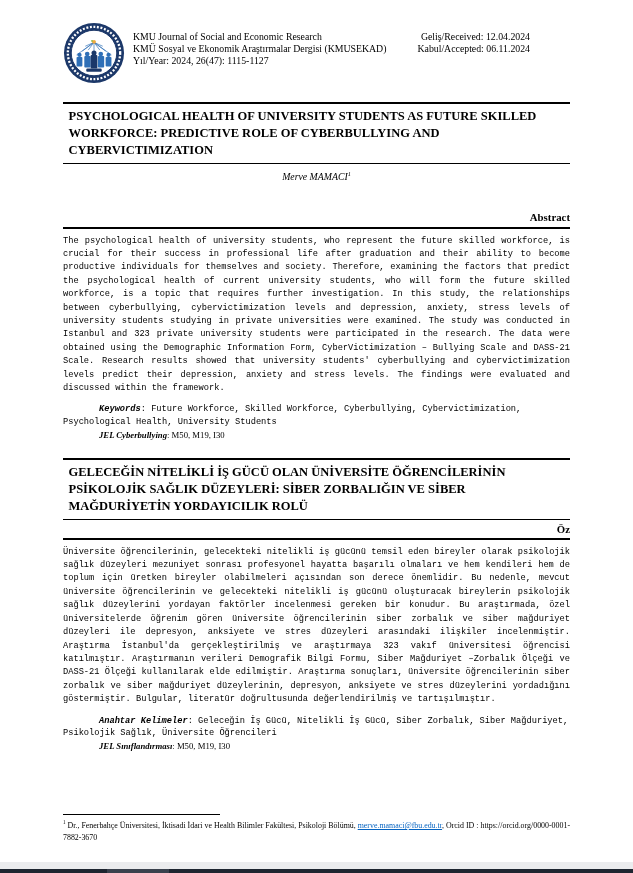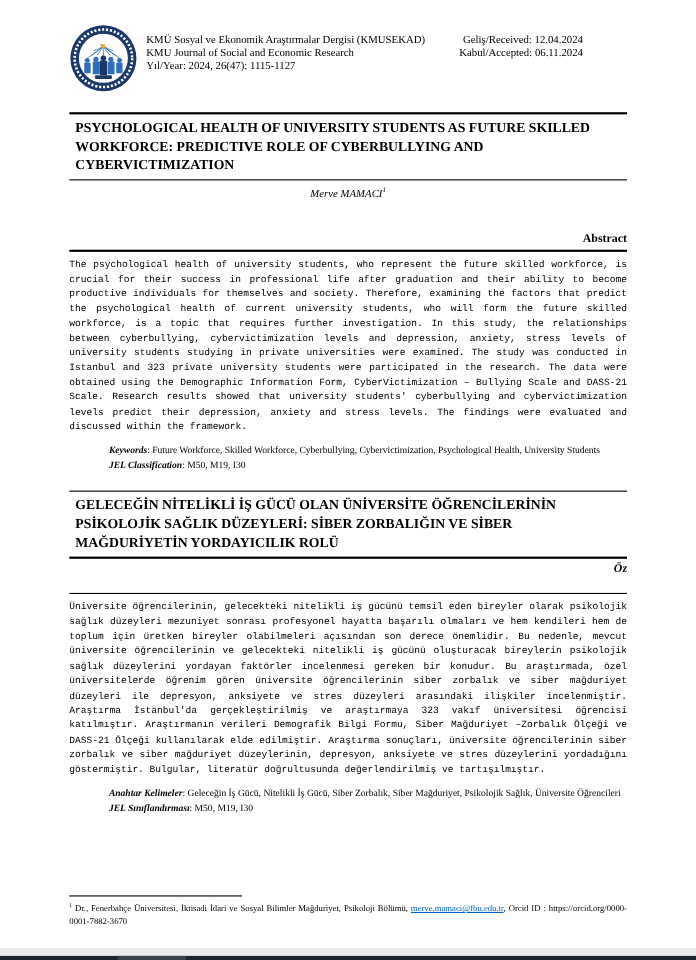--- a/index.html
+++ b/index.html
@@ -17,24 +17,24 @@
   .rule { height:1.5px; background:#000; }
   .rule-top { margin-top:18px; }
 
   .title-en, .title-tr {
     font-size:12.5px; font-weight:bold; 
     line-height:17px; width:496px; margin:4px auto 4px auto;
   }
   .author { font-size:9.8px; font-style:italic; text-align:center; margin-top:7px; }
   .sec-head { font-size:10.8px; font-weight:bold; text-align:right; }
   .abstract-head { margin-top:29px; margin-bottom:4px; }
-  .oz-head { margin-top:3px; margin-bottom:16px;font-style:italic; }
+  .oz-head { margin-top:3px; margin-bottom:3px; }
 
   .body-par { font-size:8.7px; line-height:13.4px; text-align:justify; margin-top:6px;font-family:Liberation Mono, monospace; }
-  .kw { font-size:8.7px; line-height:12.6px; text-indent:36px; margin-top:8px; }
+  .kw { font-size:8.7px; line-height:12.6px; text-indent:36px; margin-top:8px;font-family:Liberation Mono, monospace; }
   .jel { font-size:8.7px; line-height:12.6px; text-indent:36px; }
   .bi { font-weight:bold; font-style:italic; }
 
   .rule-tr { margin-top:17px; }
 
   
   .footnote { position:absolute; left:63px; right:63px; top:814px; }
   .footnote-rule { width:157px; height:1px; background:#000; margin-bottom:5px; }
   .footnote p { font-size:7.9px; line-height:11.6px; text-align:justify; }
   .footnote a { color:#0563c1; }
@@ -81,57 +81,57 @@
             <rect x="44" y="36" width="6" height="10" rx="1"></rect>
         </g>
         <g fill="#1c3869">
           <circle cx="32" cy="32" r="2.6"></circle>
             <rect x="28.5" y="34" width="7" height="14" rx="1"></rect>
           <rect x="24" y="48" width="16" height="3.4" rx="1.2"></rect>
         </g>
         <circle cx="32" cy="32" r="23.5" fill="none" stroke="#1c3869" stroke-width="1"></circle>
       </svg>
       <div class="journal-info">
+        <div>KMU Journal of Social and Economic Research</div>
         <div>KMÜ Sosyal ve Ekonomik Araştırmalar Dergisi (KMUSEKAD)</div>
-        <div>KMU Journal of Social and Economic Research</div>
         <div>Yıl/Year: 2024, 26(47): 1115-1127</div>
       </div>
       <div class="dates">
         <div>Geliş/Received: 12.04.2024</div>
         <div>Kabul/Accepted: 06.11.2024</div>
       </div>
     </div>
 
     <div class="rule rule-top"></div>
     <h1 class="title-en">PSYCHOLOGICAL HEALTH OF UNIVERSITY STUDENTS AS FUTURE SKILLED WORKFORCE: PREDICTIVE ROLE OF CYBERBULLYING AND CYBERVICTIMIZATION</h1>
     <div class="rule"></div>
 
     <p class="author"><span>Merve MAMACI</span><sup>1</sup></p>
 
     <h2 class="sec-head abstract-head">Abstract</h2>
     <div class="rule"></div>
     <p class="body-par">The psychological health of university students, who represent the future skilled workforce, is crucial for their success in professional life after graduation and their ability to become productive individuals for themselves and society. Therefore, examining the factors that predict the psychological health of current university students, who will form the future skilled workforce, is a topic that requires further investigation. In this study, the relationships between cyberbullying, cybervictimization levels and depression, anxiety, stress levels of university students studying in private universities were examined. The study was conducted in Istanbul and 323 private university students were participated in the research. The data were obtained using the Demographic Information Form, CyberVictimization – Bullying Scale and DASS-21 Scale. Research results showed that university students' cyberbullying and cybervictimization levels predict their depression, anxiety and stress levels. The findings were evaluated and discussed within the framework.</p>
 
     <p class="kw"><span class="bi">Keywords</span><span>: Future Workforce, Skilled Workforce, Cyberbullying, Cybervictimization, Psychological Health, University Students</span></p>
-    <p class="jel"><span class="bi">JEL Classification</span><span>: M50, M19, I30</span></p>
+    <p class="jel"><span class="bi">JEL Cyberbullying</span><span>: M50, M19, I30</span></p>
 
     <div class="rule rule-tr"></div>
     <h1 class="title-tr">GELECEĞİN NİTELİKLİ İŞ GÜCÜ OLAN ÜNİVERSİTE ÖĞRENCİLERİNİN PSİKOLOJİK SAĞLIK DÜZEYLERİ: SİBER ZORBALIĞIN VE SİBER MAĞDURİYETİN YORDAYICILIK ROLÜ</h1>
     <div class="rule"></div>
     <h2 class="sec-head oz-head">Öz</h2>
     <div class="rule"></div>
     <p class="body-par">Üniversite öğrencilerinin, gelecekteki nitelikli iş gücünü temsil eden bireyler olarak psikolojik sağlık düzeyleri mezuniyet sonrası profesyonel hayatta başarılı olmaları ve hem kendileri hem de toplum için üretken bireyler olabilmeleri açısından son derece önemlidir. Bu nedenle, mevcut üniversite öğrencilerinin ve gelecekteki nitelikli iş gücünü oluşturacak bireylerin psikolojik sağlık düzeylerini yordayan faktörler incelenmesi gereken bir konudur. Bu araştırmada, özel üniversitelerde öğrenim gören üniversite öğrencilerinin siber zorbalık ve siber mağduriyet düzeyleri ile depresyon, anksiyete ve stres düzeyleri arasındaki ilişkiler incelenmiştir. Araştırma İstanbul'da gerçekleştirilmiş ve araştırmaya 323 vakıf üniversitesi öğrencisi katılmıştır. Araştırmanın verileri Demografik Bilgi Formu, Siber Mağduriyet –Zorbalık Ölçeği ve DASS-21 Ölçeği kullanılarak elde edilmiştir. Araştırma sonuçları, üniversite öğrencilerinin siber zorbalık ve siber mağduriyet düzeylerinin, depresyon, anksiyete ve stres düzeylerini yordadığını göstermiştir. Bulgular, literatür doğrultusunda değerlendirilmiş ve tartışılmıştır.</p>
 
     <p class="kw"><span class="bi">Anahtar Kelimeler</span><span>: Geleceğin İş Gücü, Nitelikli İş Gücü, Siber Zorbalık, Siber Mağduriyet, Psikolojik Sağlık, Üniversite Öğrencileri</span></p>
     <p class="jel"><span class="bi">JEL Sınıflandırması</span><span>: M50, M19, I30</span></p>
 
   </div>
 
   <div class="footnote">
     <div class="footnote-rule"></div>
-    <p><sup>1</sup><span> Dr., Fenerbahçe Üniversitesi, İktisadi İdari ve Sosyal Bilimler Mağduriyet, Psikoloji Bölümü, </span><a href="#">merve.mamaci@fbu.edu.tr</a><span>, Orcid ID : https://orcid.org/0000-0001-7882-3670</span></p>
+    <p><sup>1</sup><span> Dr., Fenerbahçe Üniversitesi, İktisadi İdari ve Health Bilimler Fakültesi, Psikoloji Bölümü, </span><a href="#">merve.mamaci@fbu.edu.tr</a><span>, Orcid ID : https://orcid.org/0000-0001-7882-3670</span></p>
   </div>
 
   <div class="bottom-gray"></div>
   <div class="taskbar">
     <div class="taskbar-segment"></div>
   </div>
 </div>
 
 </body></html>

